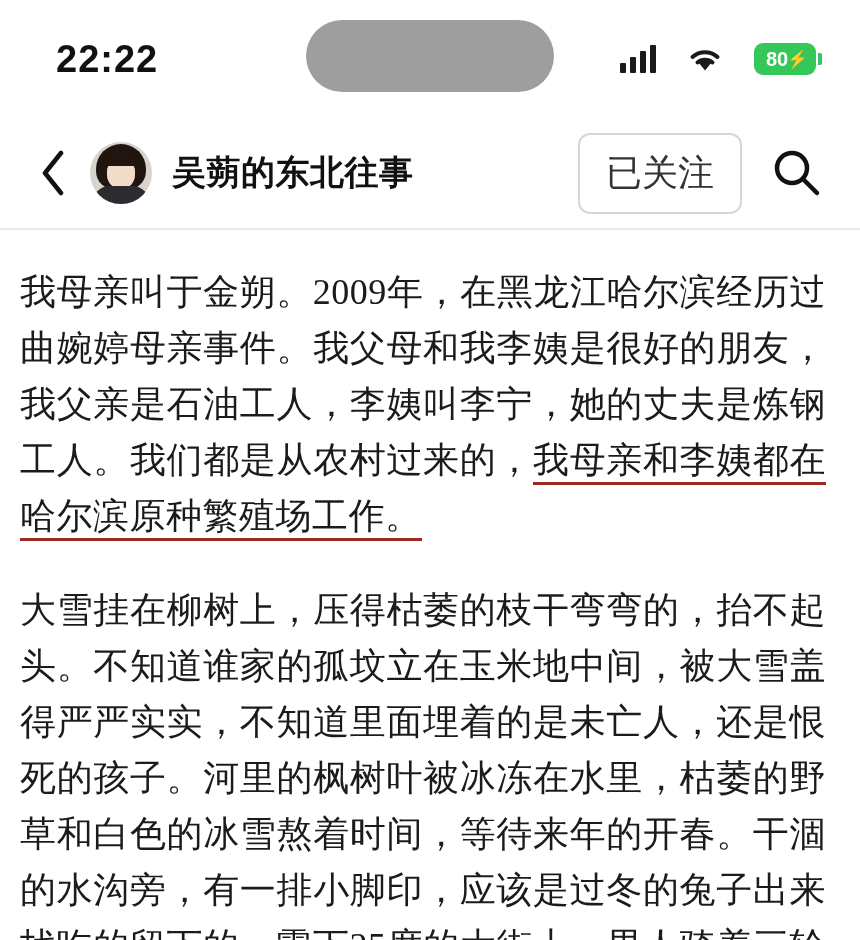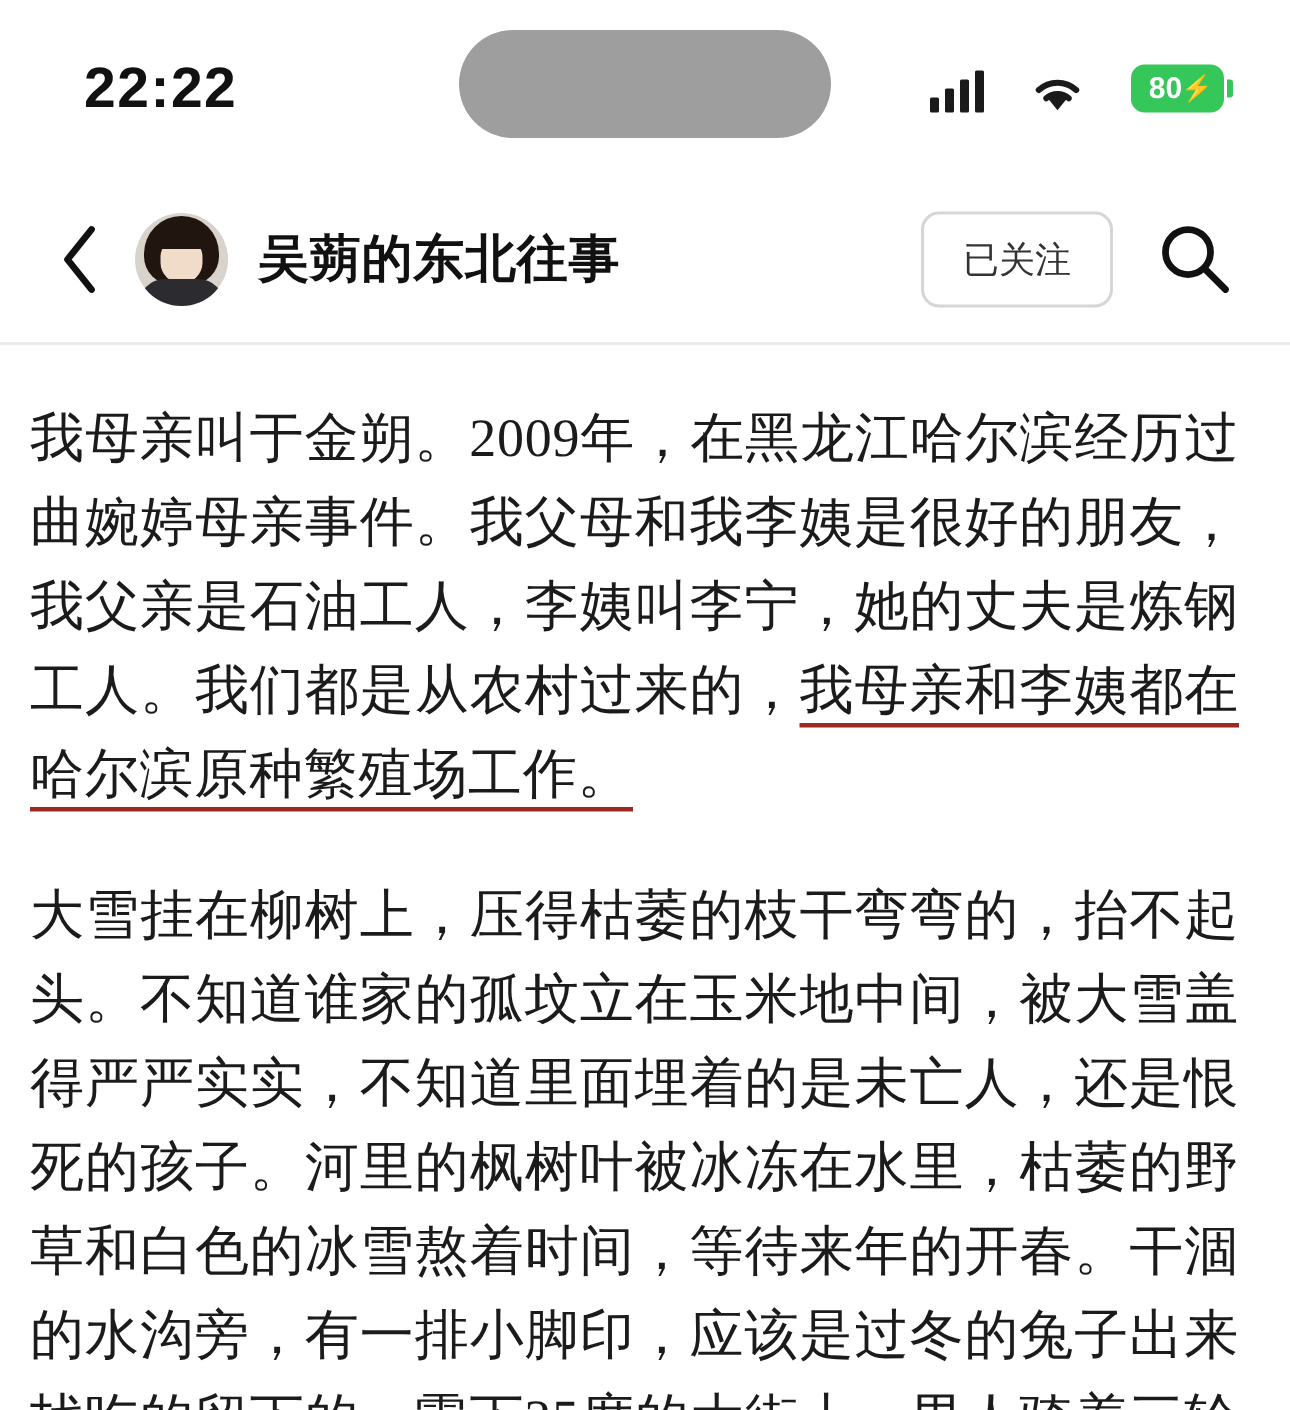--- a/index.html
+++ b/index.html
@@ -44,21 +44,21 @@
     left: 50%;
     top: 20px;
     transform: translateX(-50%);
     width: 248px;
     height: 72px;
     border-radius: 36px;
     background: #9e9e9e;
   }
   .status-right {
     display: flex;
-    align-items: flex-end;
+    align-items: center;
     gap: 32px;
   }
   .signal {
     display: flex;
     align-items: flex-end;
     gap: 4px;
     height: 28px;
   }
   .signal i {
     display: block;
@@ -186,21 +186,21 @@
     white-space: nowrap;
     letter-spacing: 0.5px;
     text-align: right;
   }
   .nav-spacer { flex: 1 1 auto; }
   .follow-btn {
     flex: 0 0 auto;
     border: 2px solid #d6d6d6;
     border-radius: 12px;
     padding: 14px 26px;
-    font-size: 24px;
+    font-size: 36px;
     color: #333333;
     background: #ffffff;
     white-space: nowrap;
   }
   .search-btn {
     flex: 0 0 auto;
     width: 58px;
     height: 58px;
     margin-left: 26px;
     display: flex;

